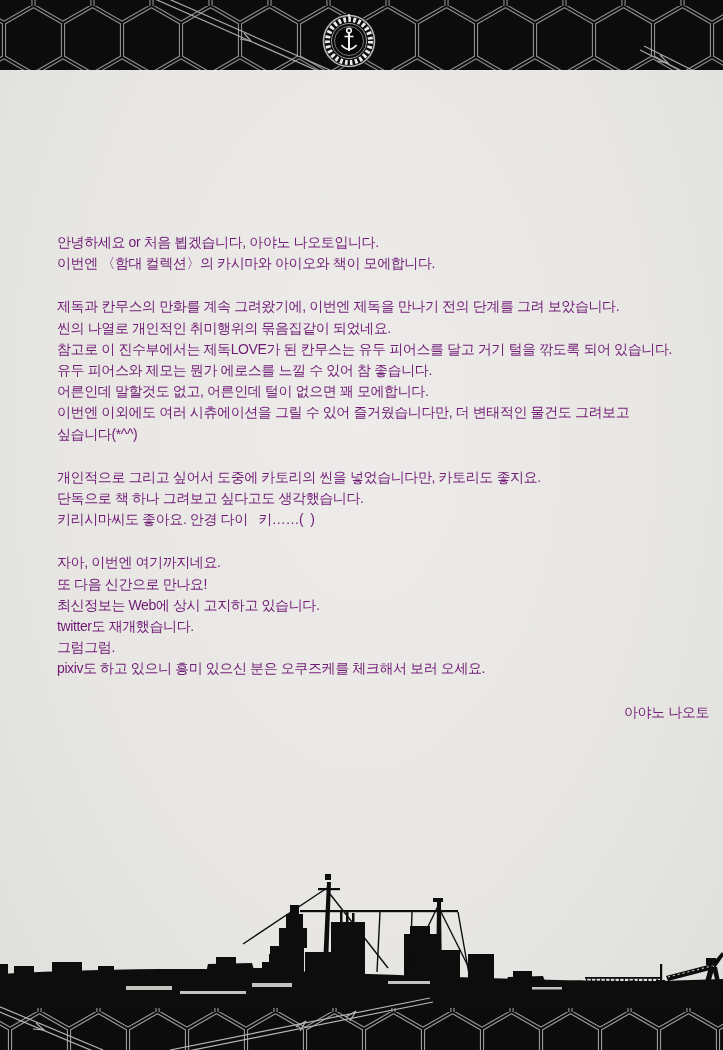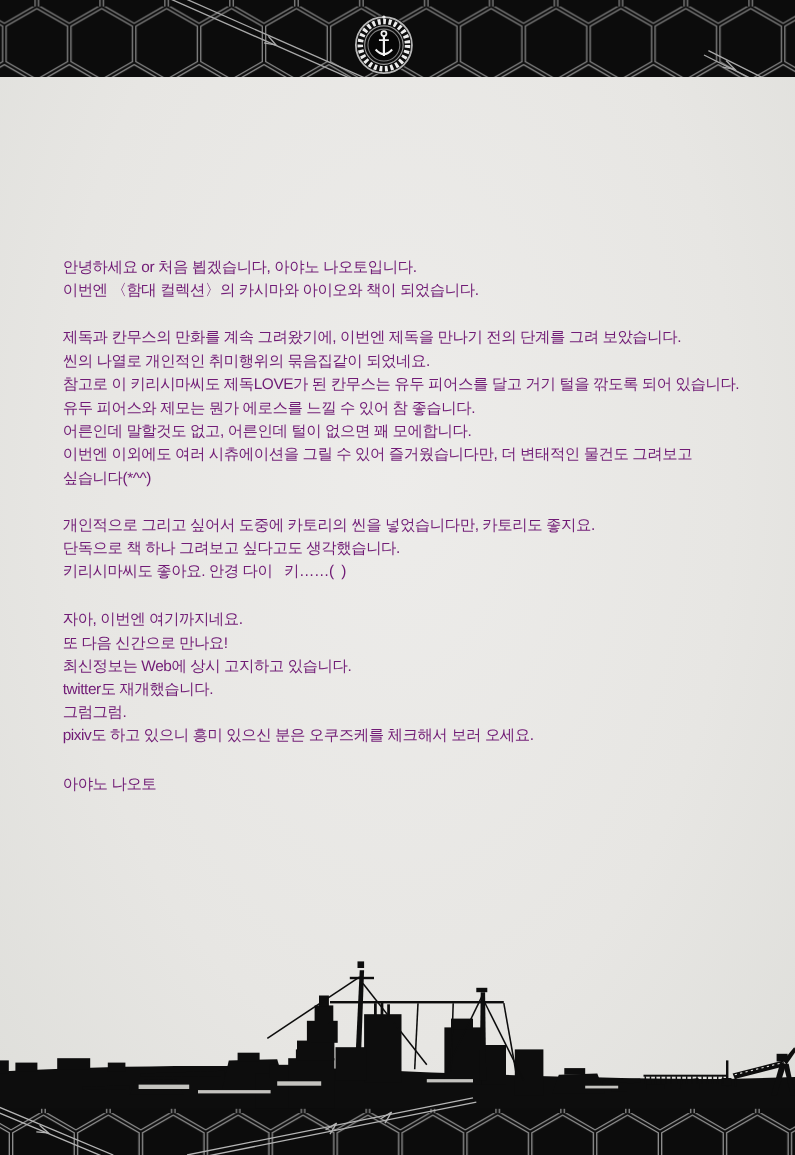--- a/index.html
+++ b/index.html
@@ -13,21 +13,21 @@
   .band-top{position:absolute;top:0;left:0;width:723px;height:70px;background:#0c0c0c;}
   .band-top svg{display:block;}
   .emblem{position:absolute;top:13px;left:321px;width:56px;height:56px;}
   
   .afterword{
     position:absolute;top:232px;left:57px;right:14px;
     color:#701a75;font-size:14px;line-height:21.2px;letter-spacing:-0.4px;
   }
   .para{margin:0 0 22px 0;}
   .line{display:block;white-space:pre;}
-  .sig{margin-top:0;}
+  .sig{margin-top:0;text-align:right;}
   
   .ship-wrap{position:absolute;left:0;bottom:0;width:723px;height:190px;}
   .ship-wrap svg{display:block;}
 </style>
 </head>
 <body>
 
 <div class="band-top">
   <svg width="723" height="70" viewBox="0 0 723 70">
     <defs>
@@ -68,26 +68,26 @@
       <path d="M23.5,23.5 L32.5,23.5" stroke-width="1.6"></path>
       <path d="M20.5,32 Q28,40.5 35.5,32" stroke-width="1.8"></path>
     </g>
     <circle cx="28" cy="2.5" r="1.5" fill="#e8e8e8"></circle>
   </svg>
 </div>
 
 <div class="afterword">
   <div class="para">
     <span class="line">안녕하세요 or 처음 뵙겠습니다, 아야노 나오토입니다.</span>
-    <span class="line">이번엔 〈함대 컬렉션〉의 카시마와 아이오와 책이 되었습니다.</span>
+    <span class="line">이번엔 〈함대 컬렉션〉의 카시마와 아이오와 책이 모에합니다.</span>
   </div>
   <div class="para">
     <span class="line">제독과 칸무스의 만화를 계속 그려왔기에, 이번엔 제독을 만나기 전의 단계를 그려 보았습니다.</span>
     <span class="line">씬의 나열로 개인적인 취미행위의 묶음집같이 되었네요.</span>
-    <span class="line">참고로 이 키리시마씨도 제독LOVE가 된 칸무스는 유두 피어스를 달고 거기 털을 깎도록 되어 있습니다.</span>
+    <span class="line">참고로 이 진수부에서는 제독LOVE가 된 칸무스는 유두 피어스를 달고 거기 털을 깎도록 되어 있습니다.</span>
     <span class="line">유두 피어스와 제모는 뭔가 에로스를 느낄 수 있어 참 좋습니다.</span>
     <span class="line">어른인데 말할것도 없고, 어른인데 털이 없으면 꽤 모에합니다.</span>
     <span class="line">이번엔 이외에도 여러 시츄에이션을 그릴 수 있어 즐거웠습니다만, 더 변태적인 물건도 그려보고</span>
     <span class="line">싶습니다(*^^)</span>
   </div>
   <div class="para">
     <span class="line">개인적으로 그리고 싶어서 도중에 카토리의 씬을 넣었습니다만, 카토리도 좋지요.</span>
     <span class="line">단독으로 책 하나 그려보고 싶다고도 생각했습니다.</span>
     <span class="line">키리시마씨도 좋아요. 안경 다이   키……(  )</span>
   </div>

